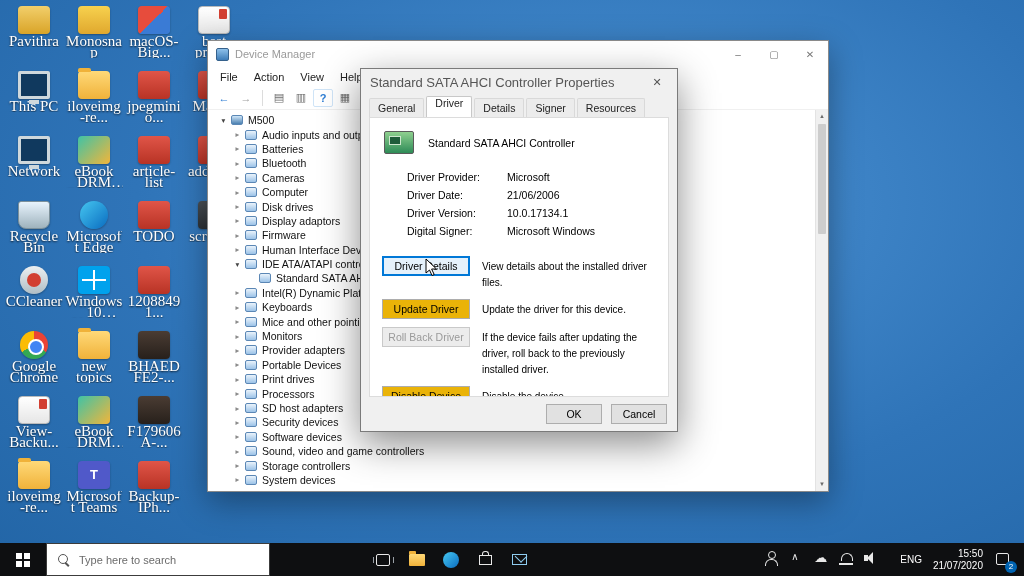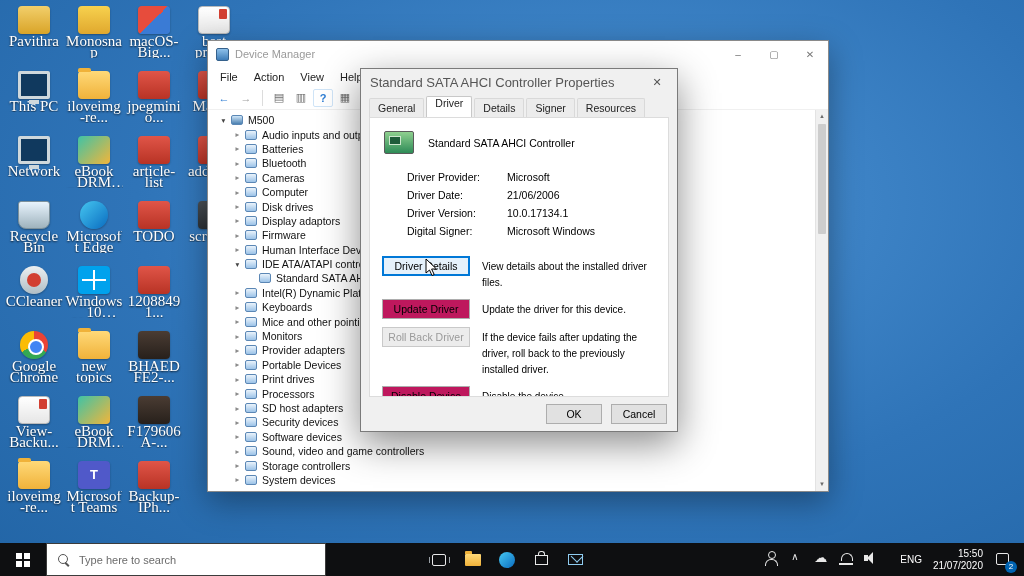--- a/index.html
+++ b/index.html
@@ -84,35 +84,35 @@
   .dlg-page { position:absolute; left:8px; right:8px; top:48px; bottom:34px; background:#fff; border:1px solid #dcdcdc; overflow:hidden; }
   .dev-head { display:flex; align-items:center; gap:14px; padding:13px 14px 8px; }
   .dev-ico-big { width:30px; height:23px; flex:none; background:linear-gradient(#8fd08f,#2e8b57); border:1px solid #5a5a5a; border-radius:2px; position:relative; }
   .dev-ico-big::after { content:""; position:absolute; left:4px; top:4px; width:10px; height:7px; background:#1f5c3a; border:1px solid #cde6cd; }
   .dev-name { font-size:10.5px; color:#000; }
   .dlg-fields { padding:6px 15px 4px; }
   .fld { display:grid; grid-template-columns:100px 1fr; padding:3px 14px 3px 22px; }
   .fl, .fv { font-size:10.5px; color:#000; }
   .dlg-actions { padding-top:8px; }
   .act { display:flex; gap:12px; align-items:flex-start; padding:4px 10px 4px 12px; }
-  .act button { width:88px; height:20px; flex:none; font-family:inherit; font-size:10.5px; background:#be185d; border:1px solid #adadad; color:#000; }
+  .act button { width:88px; height:20px; flex:none; font-family:inherit; font-size:10.5px; background:#eab308; border:1px solid #adadad; color:#000; }
   .act .desc { font-size:10px; line-height:16px; color:#000; padding-top:3px; }
   .act.focused button { background:#e5f1fb; border:2px solid #0078d7; }
   .act.disabled button { color:#9a9a9a; background:#ececec; border-color:#c9c9c9; }
   .dlg-footer { position:absolute; right:10px; bottom:7px; display:flex; gap:9px; }
   .dlg-footer button { width:56px; height:20px; font-family:inherit; font-size:10.5px; background:#e1e1e1; border:1px solid #adadad; }
 
   
   #cursor { position:absolute; left:425px; top:258px; z-index:5; }
 
   
   #taskbar { position:absolute; left:0; right:0; bottom:0; height:33px; background:#0e0f11; z-index:6; display:flex; align-items:stretch; }
   .tb-start { width:46px; display:flex; align-items:center; justify-content:center; }
   .win-logo { width:6px; height:6px; background:#fff; box-shadow:8px 0 #fff, 0 8px #fff, 8px 8px #fff; margin:0 8px 8px 0; }
-  .tb-search { width:280px; background:#fff; border:1px solid #3c3c3c; display:flex; align-items:center; gap:9px; padding-left:11px; }
+  .tb-search { width:224px; background:#fff; border:1px solid #3c3c3c; display:flex; align-items:center; gap:9px; padding-left:11px; }
   .mag { width:12px; height:12px; position:relative; flex:none; }
   .mag::before { content:""; position:absolute; left:0; top:0; width:8px; height:8px; border:1.5px solid #555; border-radius:50%; }
   .mag::after { content:""; position:absolute; left:8px; top:8px; width:5px; height:1.5px; background:#555; transform:rotate(45deg); transform-origin:0 0; }
   .tb-search-text { font-size:11px; color:#6b6b6b; }
   .tb-apps { display:flex; align-items:center; margin-left:96px; }
   .tb-app { width:34px; height:33px; display:flex; align-items:center; justify-content:center; }
   .app-task-view { width:14px; height:12px; border:1.5px solid #e8e8e8; border-radius:2px; position:relative; }
   .app-task-view::before { content:""; position:absolute; left:-4px; top:2px; width:3px; height:6px; border-left:1.5px solid #9aa0a6; }
   .app-task-view::after { content:""; position:absolute; right:-5px; top:2px; width:3px; height:6px; border-right:1.5px solid #9aa0a6; }
   .app-file-explorer { width:16px; height:12px; background:linear-gradient(#ffd978,#f0b23a); border-radius:1px; position:relative; }

